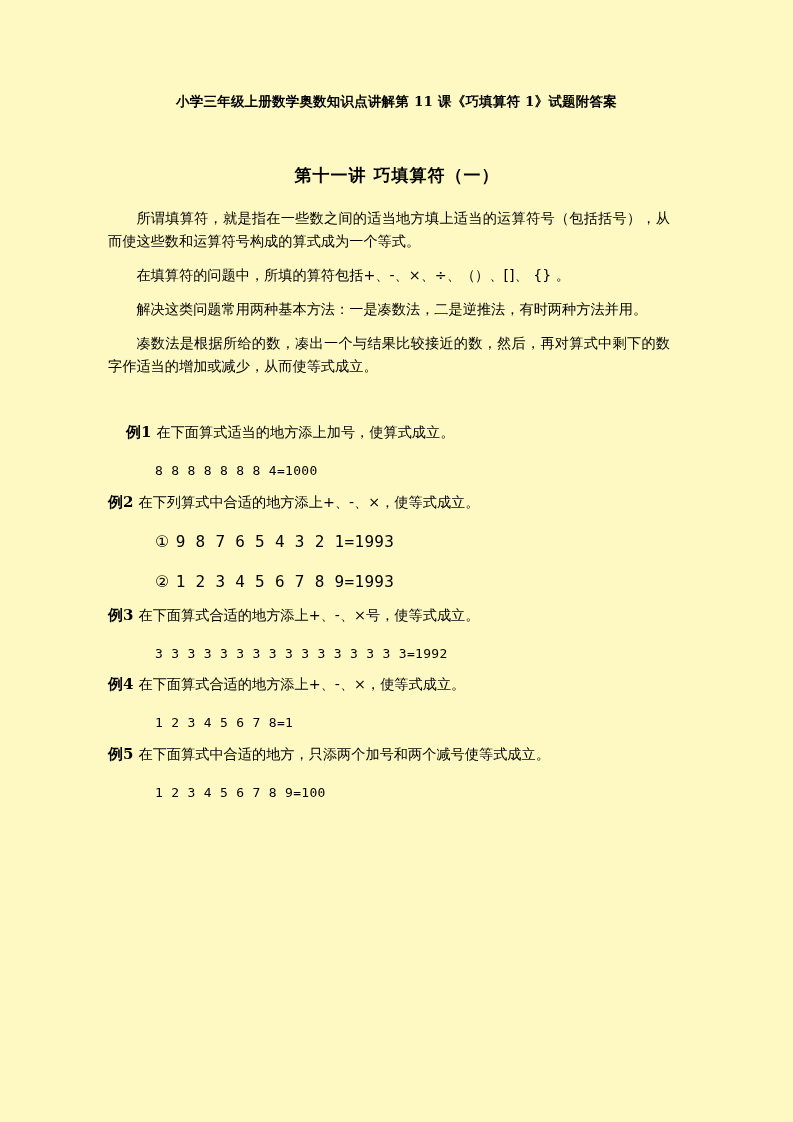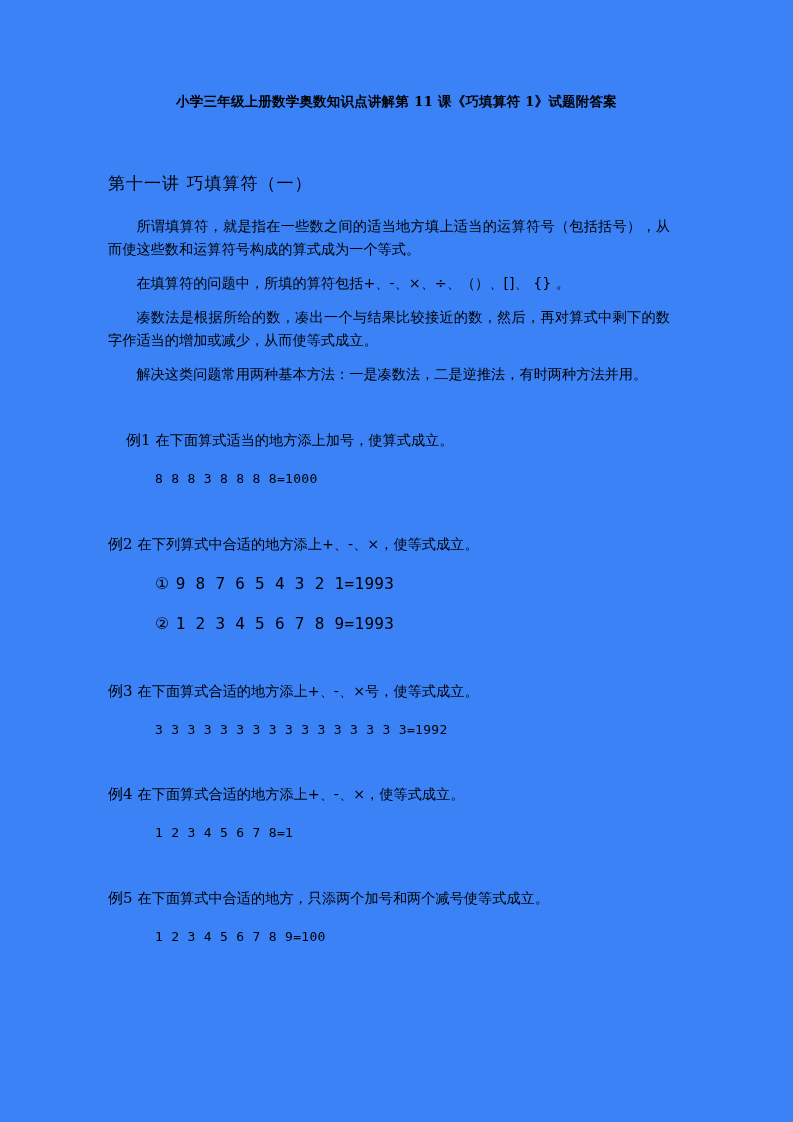--- a/index.html
+++ b/index.html
@@ -11,21 +11,21 @@
     width: 793px;
     height: 1122px;
     position: relative;
     font-family: "DejaVu Sans", "Liberation Sans", sans-serif;
     color: #000000;
     overflow: hidden;
   }
   .page {
     position: absolute;
     inset: 0;
-    background: #3b82f6;
+    background: #fef9c3;
   }
 
   
   .doc-header {
     position: absolute;
     top: 93px;
     left: 0;
     right: 0;
     text-align: center;
     font-size: 13.5px;
@@ -36,54 +36,54 @@
 
   
   .content {
     position: absolute;
     top: 160px;
     left: 108px;
     width: 578px;
   }
 
   .lesson-title {
-    text-align: left;
+    text-align: center;
     font-size: 17px;
-    font-weight: normal;
+    font-weight: bold;
     font-family: "DejaVu Serif", "Liberation Serif", serif;
-    margin: 12px 0 20px 0;
+    margin: 4px 0 20px 0;
     letter-spacing: 1px;
   }
 
   p.para {
     margin: 0 16px 11px 0;
     font-size: 14.2px;
     line-height: 1.62;
     text-indent: 2em;
     text-align: justify;
     font-family: "DejaVu Sans", "Liberation Sans", sans-serif;
   }
 
   
   .example {
-    margin-top: 43px;
+    margin-top: 9px;
   }
   .example.first {
     margin-top: 42px;
   }
   .ex-prompt {
     font-size: 14.2px;
     line-height: 1.6;
     margin: 0;
   }
   .example.first .ex-prompt {
     padding-left: 18px;
   }
   .ex-label {
-    font-weight: normal;
+    font-weight: bold;
     font-family: "DejaVu Serif", "Liberation Serif", serif;
     font-size: 15px;
     margin-right: 5px;
   }
   .ex-expr {
     font-family: "DejaVu Sans Mono", "Liberation Mono", monospace;
     font-size: 13px;
     line-height: 1.5;
     padding-left: 47px;
     margin-top: 17px;
@@ -112,28 +112,28 @@
 <div class="page">
 
   <div class="doc-header">小学三年级上册数学奥数知识点讲解第 11 课《巧填算符 1》试题附答案</div>
 
   <div class="content">
 
     <h1 class="lesson-title">第十一讲  巧填算符（一）</h1>
 
     <p class="para">所谓填算符，就是指在一些数之间的适当地方填上适当的运算符号（包括括号），从而使这些数和运算符号构成的算式成为一个等式。</p>
     <p class="para">在填算符的问题中，所填的算符包括+、-、×、÷、（）、[]、 {} 。</p>
+    <p class="para">解决这类问题常用两种基本方法：一是凑数法，二是逆推法，有时两种方法并用。</p>
     <p class="para">凑数法是根据所给的数，凑出一个与结果比较接近的数，然后，再对算式中剩下的数字作适当的增加或减少，从而使等式成立。</p>
-    <p class="para">解决这类问题常用两种基本方法：一是凑数法，二是逆推法，有时两种方法并用。</p>
 
     <div class="example first">
       <p class="ex-prompt">
         <span class="ex-label">例1</span><span>在下面算式适当的地方添上加号，使算式成立。</span>
       </p>
-      <div class="ex-expr">8 8 8 3 8 8 8 8=1000</div>
+      <div class="ex-expr">8 8 8 8 8 8 8 4=1000</div>
     </div>
 
     <div class="example">
       <p class="ex-prompt">
         <span class="ex-label">例2</span><span>在下列算式中合适的地方添上+、-、×，使等式成立。</span>
       </p>
       <div class="ex-subitems">
         <div class="ex-subitem">
           <span class="sub-marker">①</span><span>9 8 7 6 5 4 3 2 1=1993</span>
         </div>

